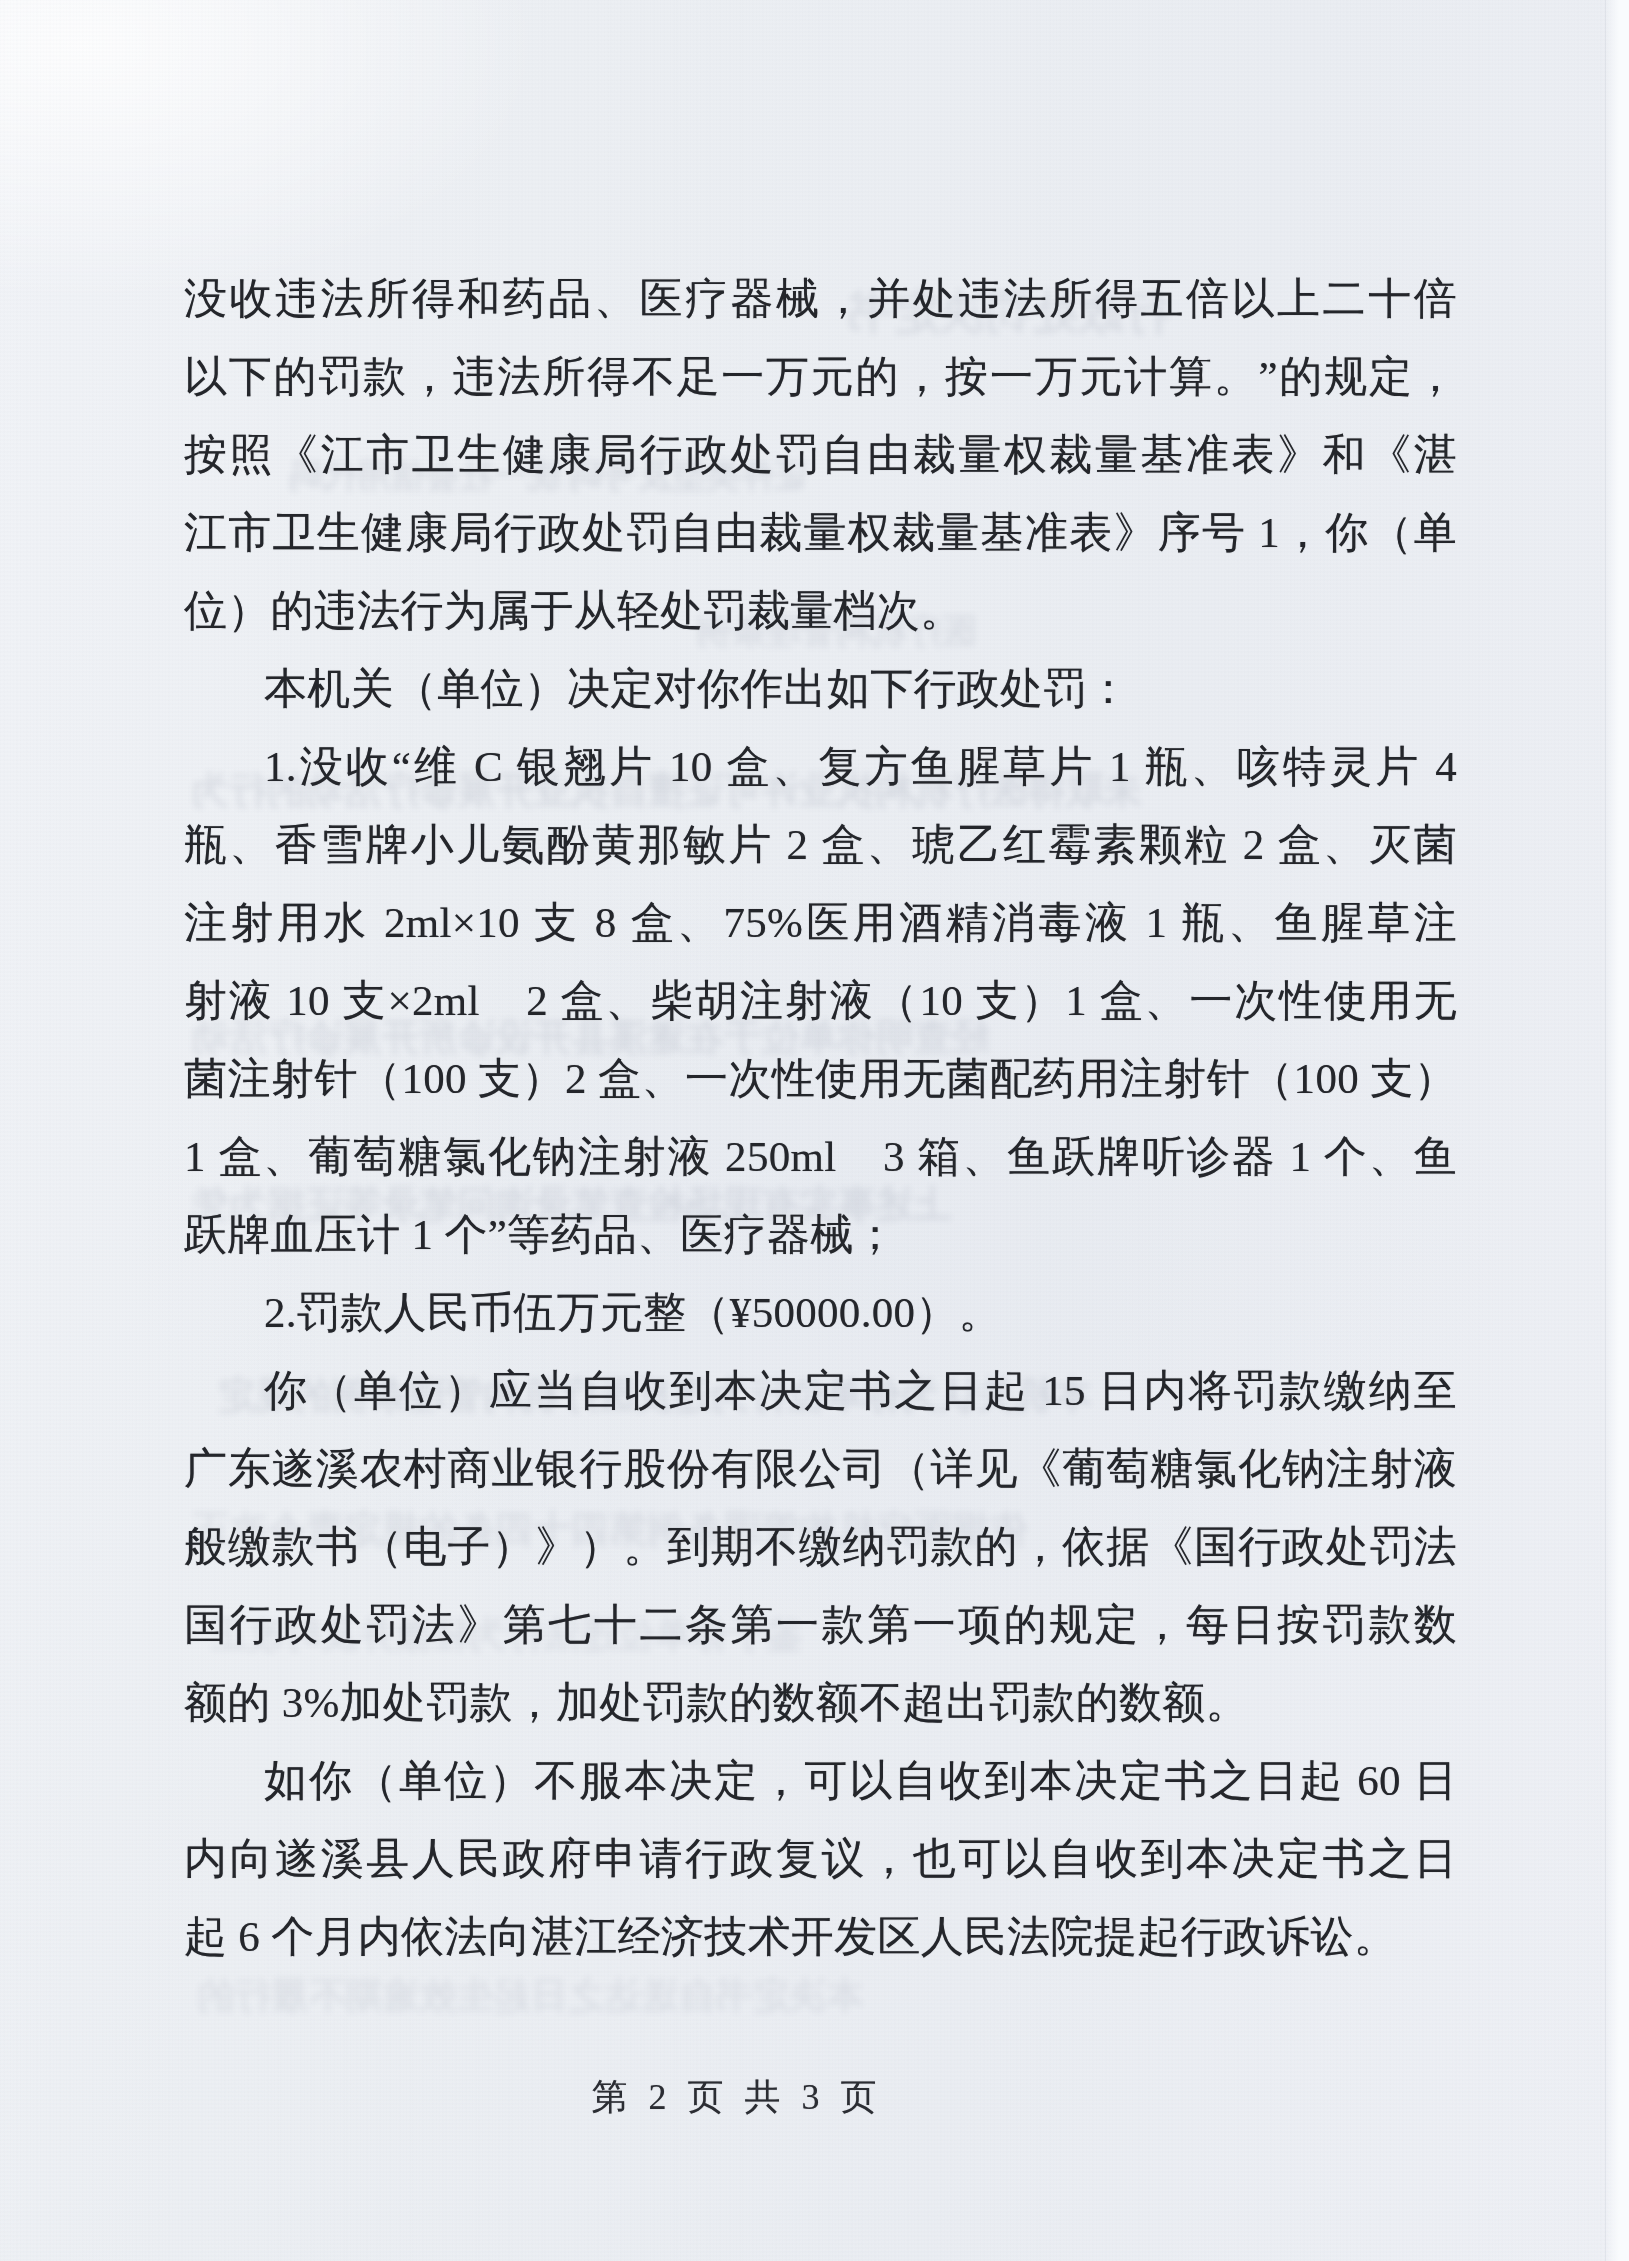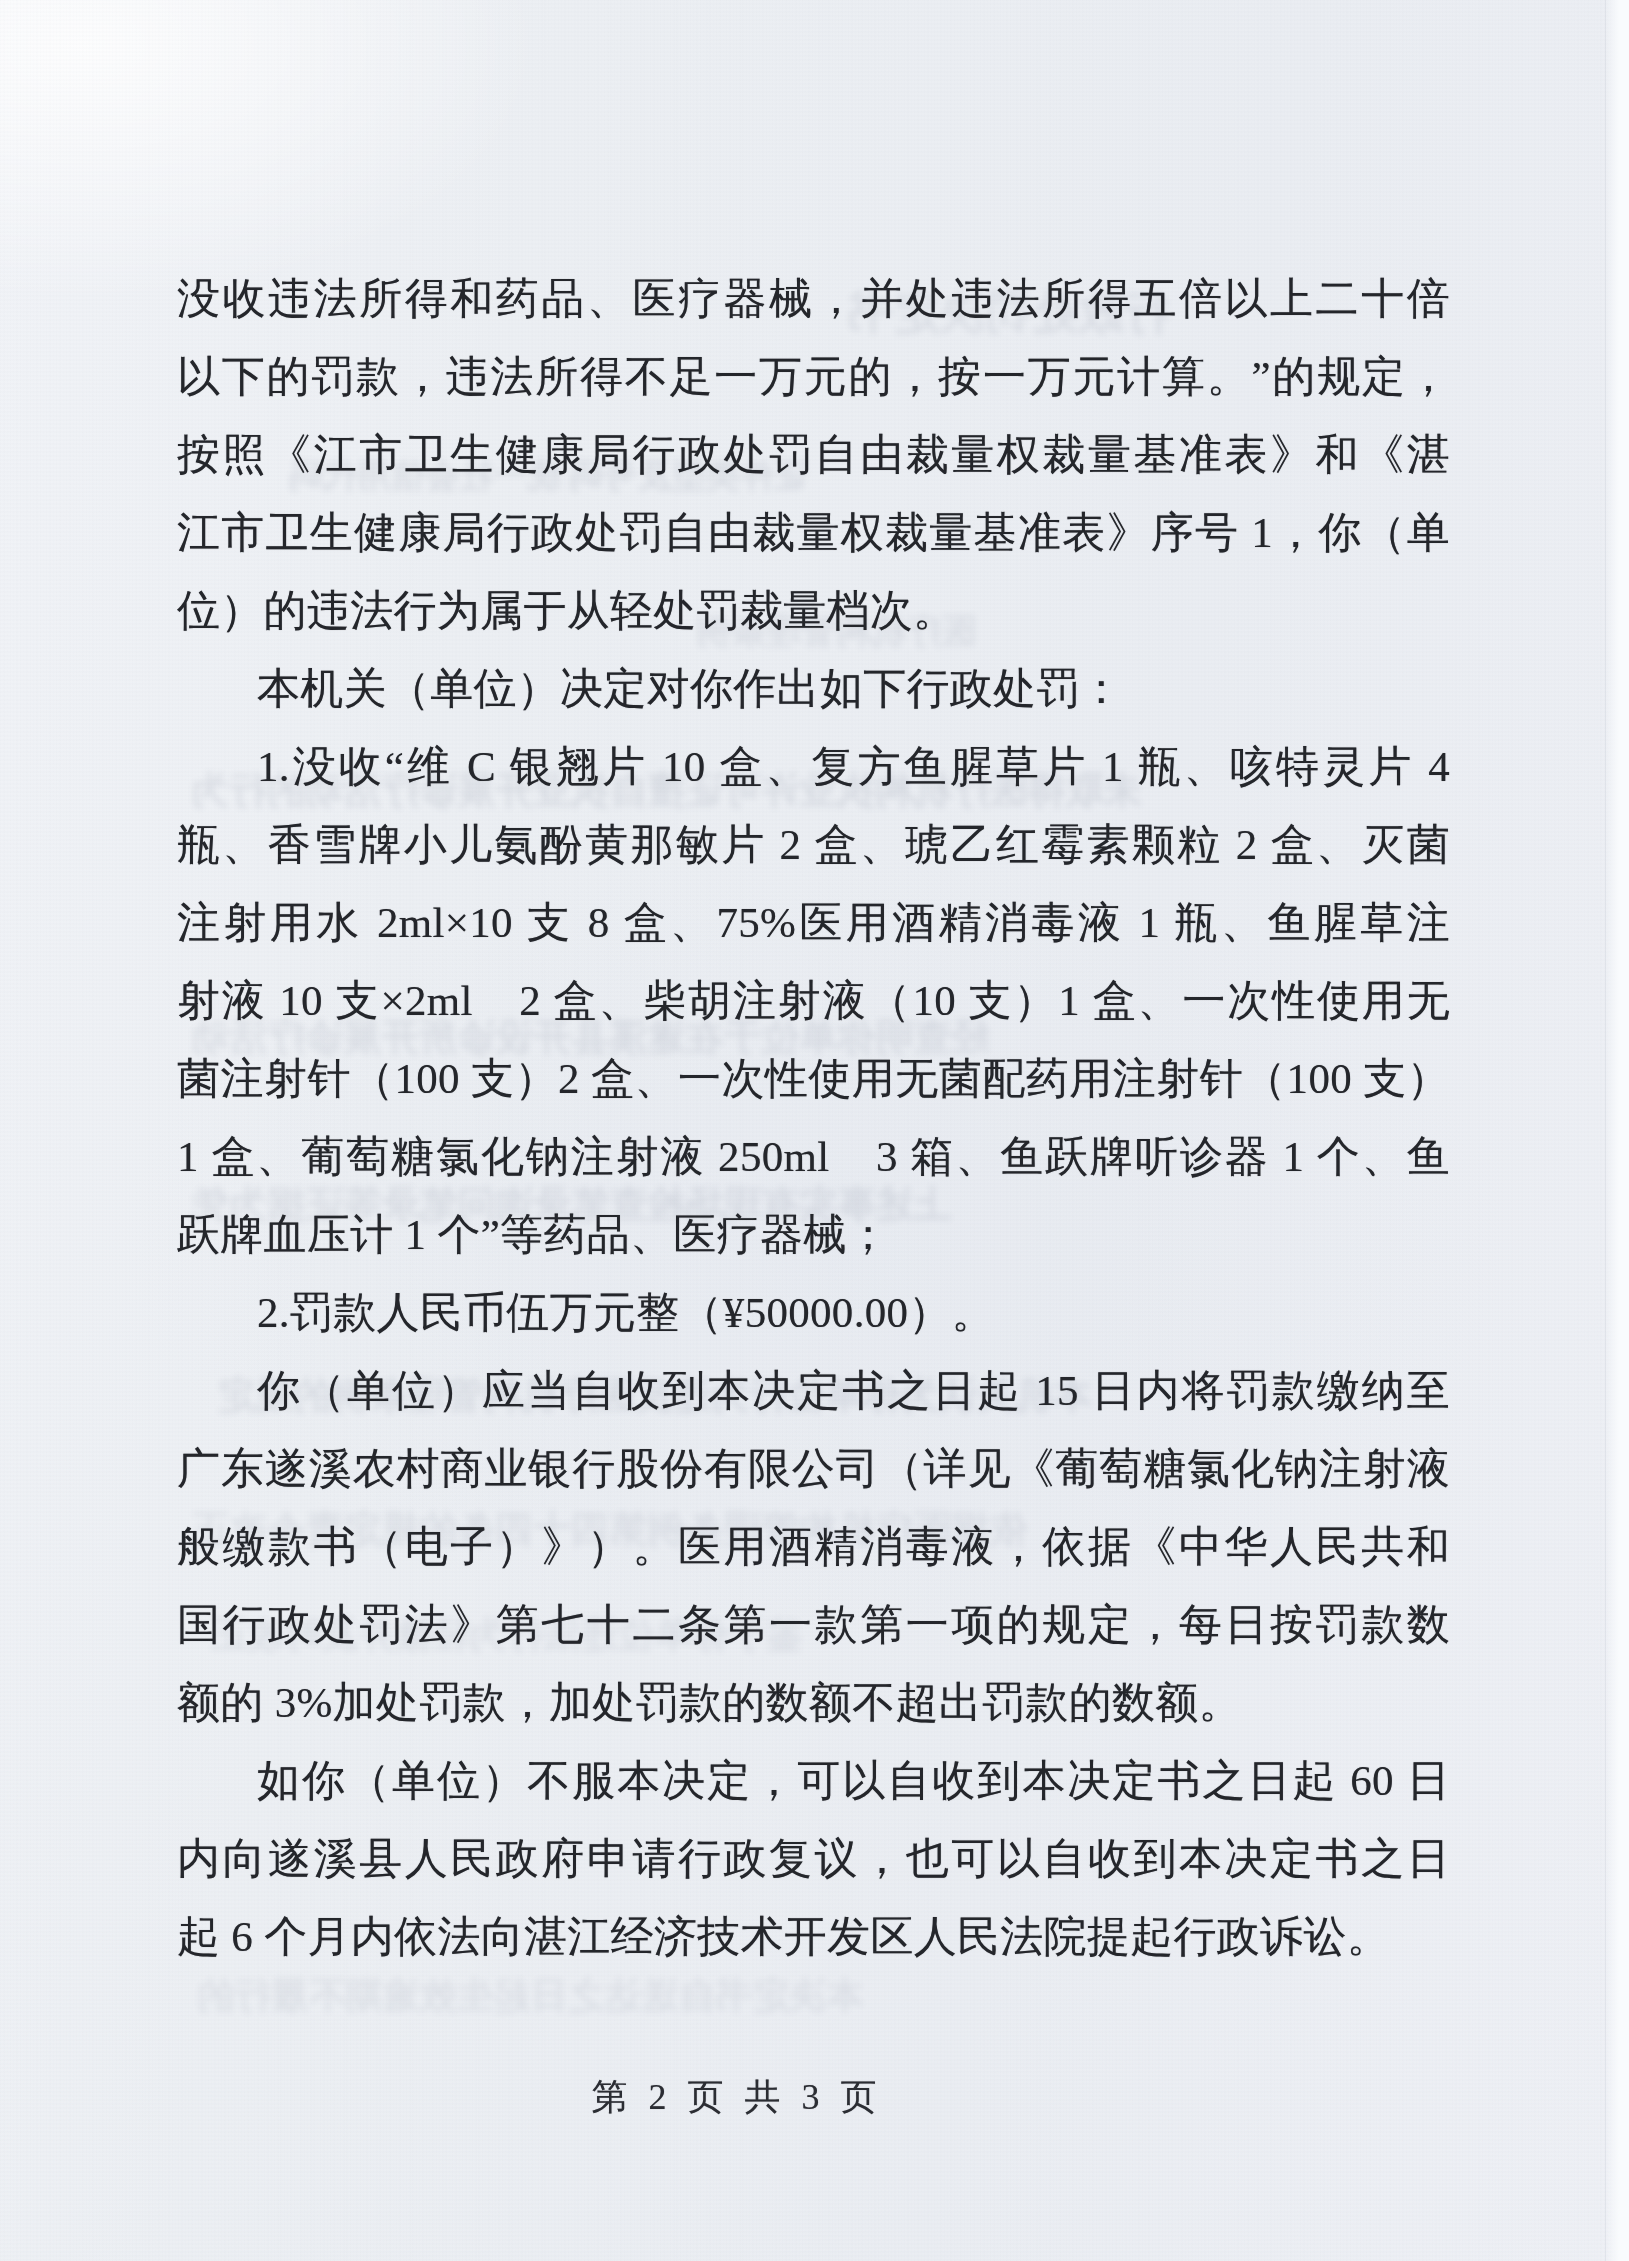--- a/index.html
+++ b/index.html
@@ -46,21 +46,21 @@
   .ghost {
     position: absolute;
     transform: scaleX(-1);
     filter: blur(3.3px);
     color: #46506a;
     white-space: nowrap;
     font-weight: bold;
   }
   .text-block {
     position: absolute;
-    left: 177px;
+    left: 184px;
     top: 260px;
     width: 1273px;
   }
   .line {
     height: 78px;
     line-height: 78px;
     font-size: 43px;
     color: #24262b;
     text-align: justify;
     text-align-last: justify;
@@ -115,21 +115,21 @@
       <div class="line indent">1.没收“维 C 银翘片 10 盒、复方鱼腥草片 1 瓶、咳特灵片 4</div>
       <div class="line">瓶、香雪牌小儿氨酚黄那敏片 2 盒、琥乙红霉素颗粒 2 盒、灭菌</div>
       <div class="line">注射用水 2ml×10 支 8 盒、75%医用酒精消毒液 1 瓶、鱼腥草注</div>
       <div class="line">射液 10 支×2ml　2 盒、柴胡注射液（10 支）1 盒、一次性使用无</div>
       <div class="line">菌注射针（100 支）2 盒、一次性使用无菌配药用注射针（100 支）</div>
       <div class="line">1 盒、葡萄糖氯化钠注射液 250ml　3 箱、鱼跃牌听诊器 1 个、鱼</div>
       <div class="line end">跃牌血压计 1 个”等药品、医疗器械；</div>
       <div class="line indent end">2.罚款人民币伍万元整（¥50000.00）。</div>
       <div class="line indent">你（单位）应当自收到本决定书之日起 15 日内将罚款缴纳至</div>
       <div class="line">广东遂溪农村商业银行股份有限公司（详见《葡萄糖氯化钠注射液</div>
-      <div class="line">般缴款书（电子）》）。医用酒精消毒液，依据《中华人民共和</div>
+      <div class="line">般缴款书（电子）》）。到期不缴纳罚款的，依据《国行政处罚法</div>
       <div class="line">国行政处罚法》第七十二条第一款第一项的规定，每日按罚款数</div>
       <div class="line end">额的 3%加处罚款，加处罚款的数额不超出罚款的数额。</div>
       <div class="line indent">如你（单位）不服本决定，可以自收到本决定书之日起 60 日</div>
       <div class="line">内向遂溪县人民政府申请行政复议，也可以自收到本决定书之日</div>
       <div class="line end">起 6 个月内依法向湛江经济技术开发区人民法院提起行政诉讼。</div>
     </div>
   <div class="page-footer">第 2 页 共 3 页</div>
   <div class="scan-edge-right"></div>
 </div>
 

